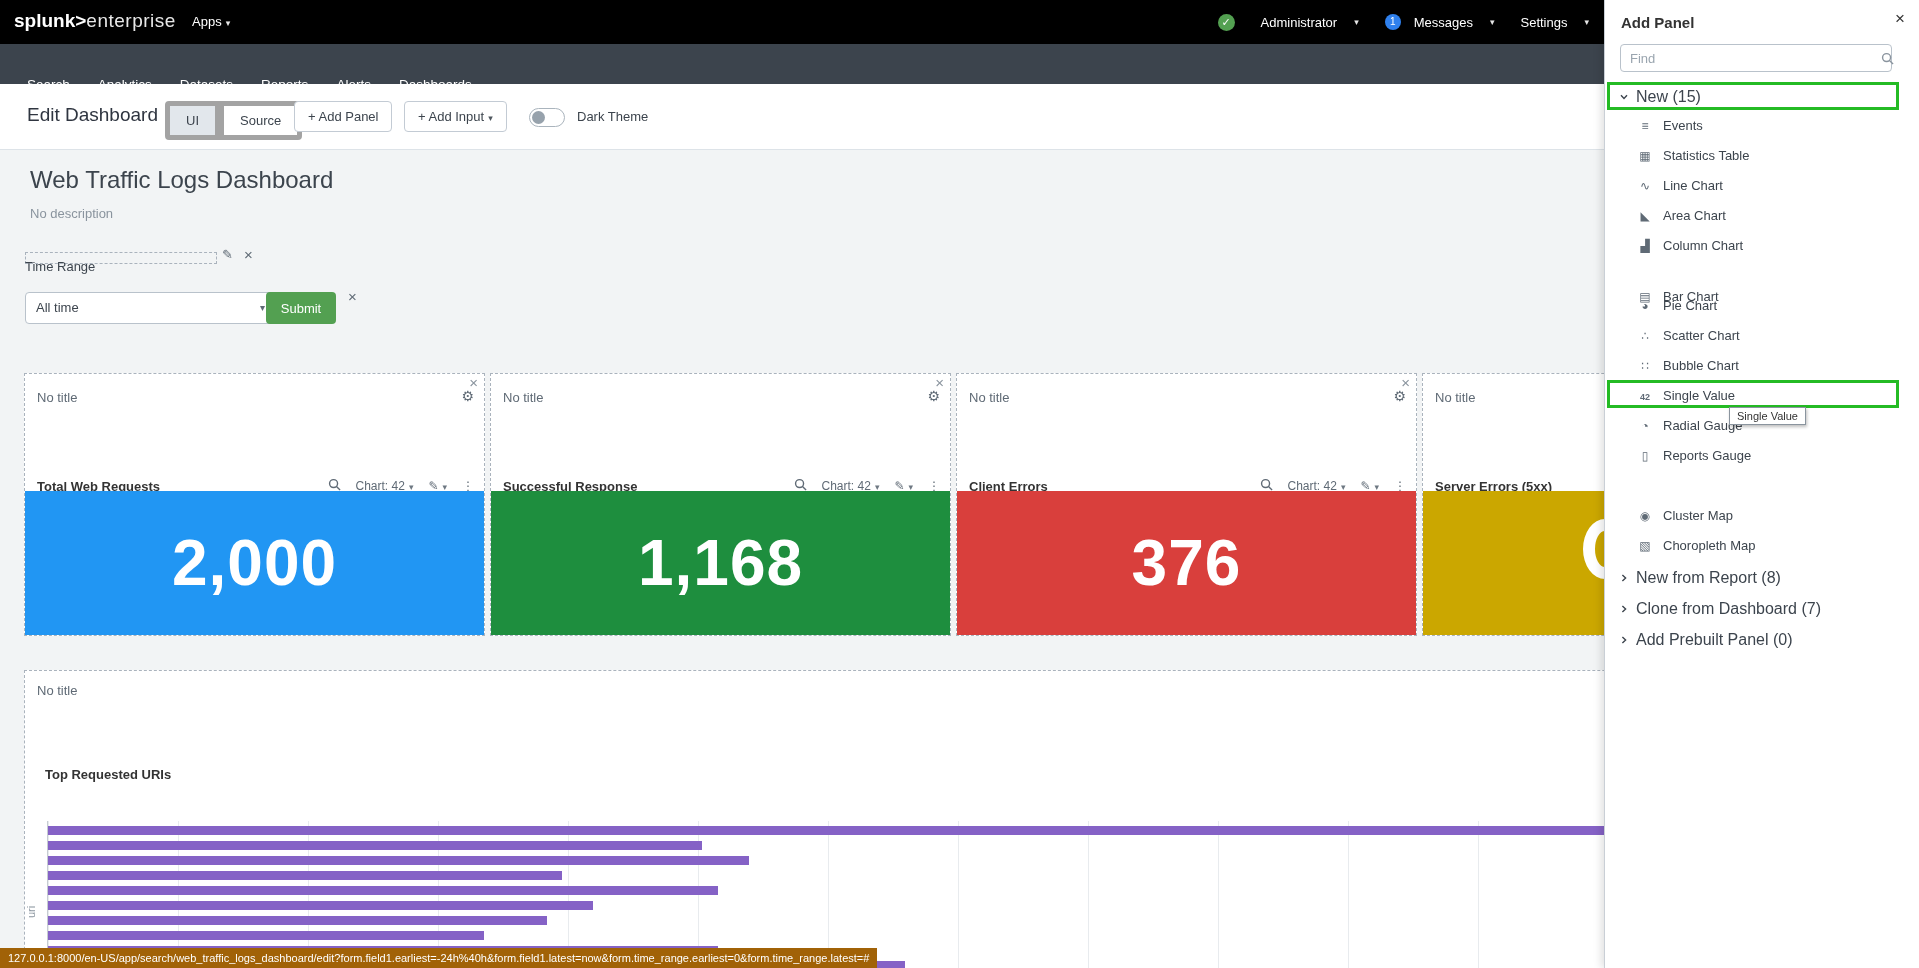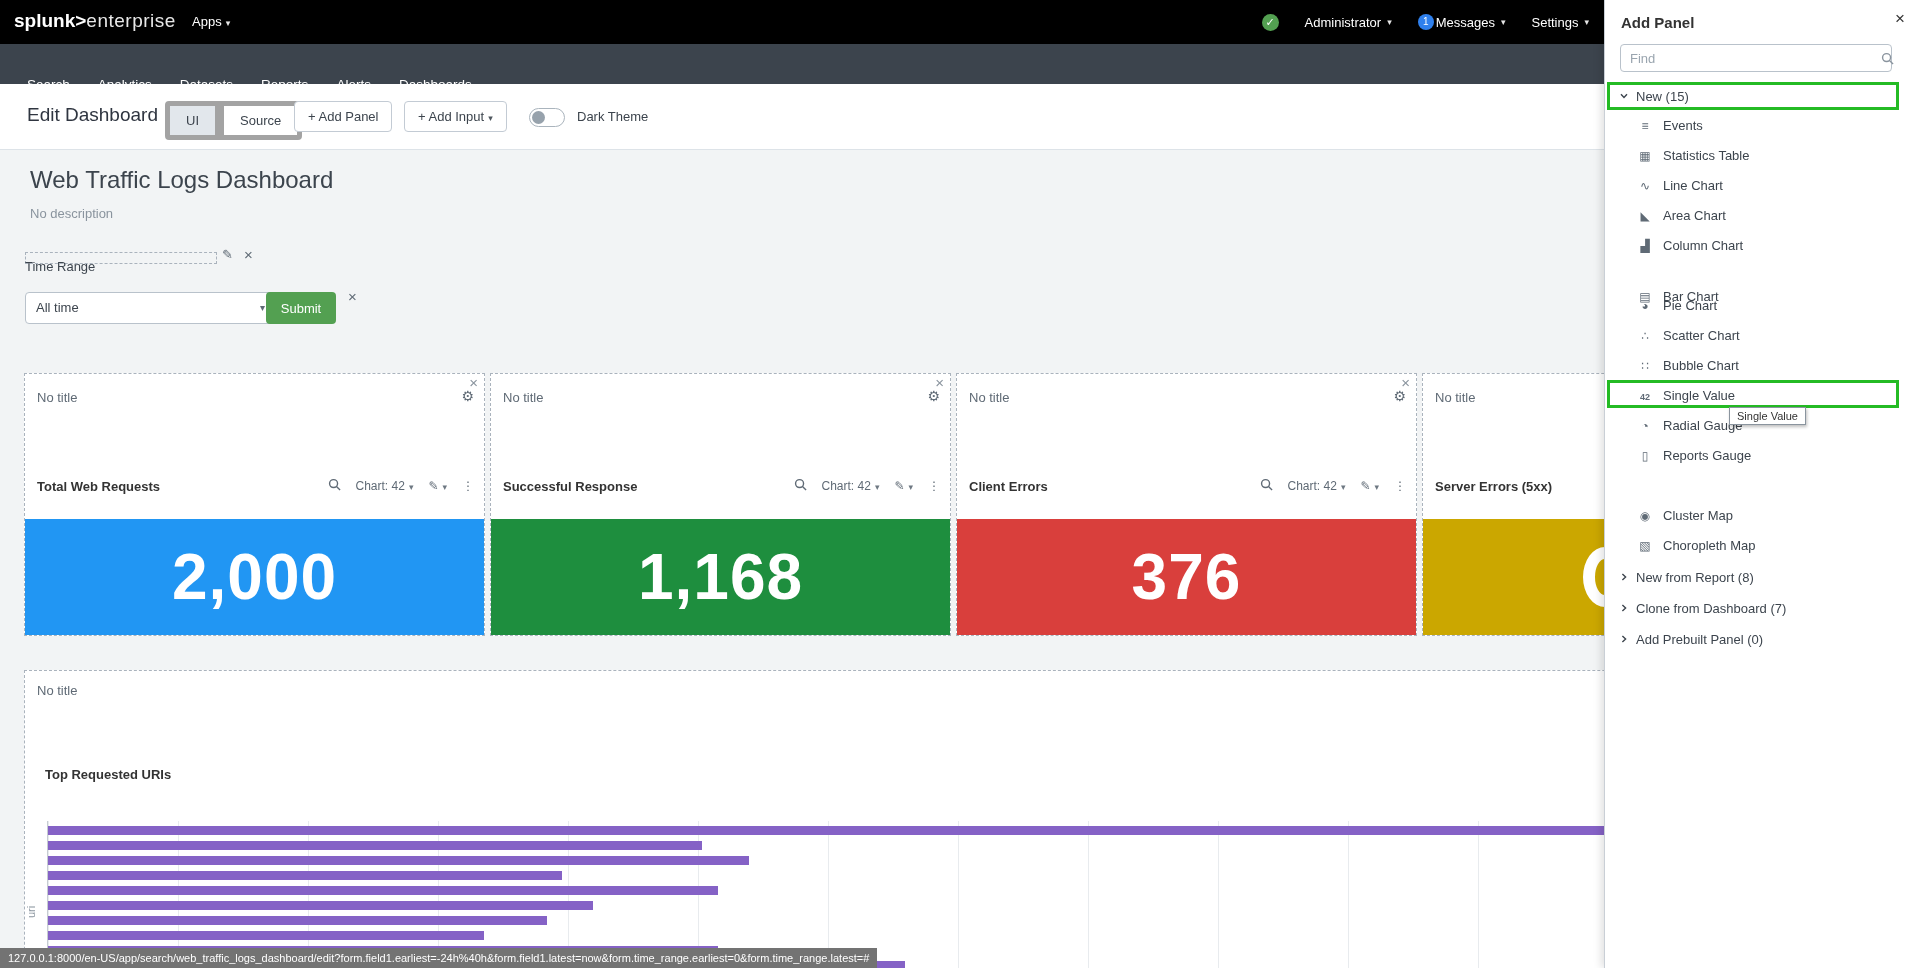--- a/index.html
+++ b/index.html
@@ -6,21 +6,21 @@
   html,body { width:1919px; height:968px; overflow:hidden; background:#f2f4f5;
     font-family:"Liberation Sans", sans-serif; position:relative; }
 
   
   .topbar { position:absolute; top:0; left:0; width:100%; height:44px; background:#000; color:#fff; z-index:5; }
   .logo { position:absolute; left:14px; top:10px; font-size:19px; color:#fff; }
   .logo .brand { font-weight:bold; }
   .logo .product { font-weight:300; letter-spacing:.5px; color:#e8e8e8; }
   .apps { position:absolute; left:192px; top:0; height:44px; line-height:44px; font-size:13px; color:#fff; cursor:default; }
   .topbar-right { position:absolute; right:330px; top:0; height:44px; display:flex; align-items:center; gap:26px; font-size:13px; color:#fff; }
-  .menu { display:flex; align-items:center; gap:2px; }
+  .menu { display:flex; align-items:center; gap:13px; }
   .health-badge { width:17px; height:17px; border-radius:50%; background:#53a051; color:#fff; font-size:11px; line-height:17px; text-align:center; }
   .msg-badge { display:inline-block; width:16px; height:16px; border-radius:50%; background:#2f80ed; color:#fff; font-size:10px; line-height:16px; text-align:center; }
   .caret { font-size:9px; margin-left:4px; opacity:.9; }
 
   
   .appnav { position:absolute; top:44px; left:0; width:100%; height:40px; background:#3c444d; display:flex; align-items:center; padding-left:27px; gap:28px; z-index:4; }
   .nav-item { color:#fff; font-size:13.5px; cursor:default;margin-top:40px; }
 
   
   .toolbar { position:absolute; top:84px; left:0; width:100%; height:66px; background:#fff; border-bottom:1px solid #dde3e8; z-index:3; }
@@ -52,45 +52,45 @@
 
   
   .panel { position:absolute; top:373px; width:461px; height:263px; background:#fff; border:1px dashed #aab3bd; z-index:1; }
   .px    { position:absolute; top:0px; right:6px; font-size:15px; color:#8a949e; }
   .phead { position:absolute; top:16px; left:12px; font-size:13px; color:#5f6a75; }
   .pgear { position:absolute; top:14px; right:10px; font-size:14px; color:#5f6a75; }
   .ptrow { position:absolute; top:100px; left:12px; right:10px; height:24px; display:flex; align-items:center; }
   .ptitle { font-size:13px; font-weight:bold; color:#333; flex:1; }
   .pviz { display:flex; align-items:center; gap:15px; color:#5f6a75; font-size:12px; }
   .pchart-label { color:#5f6a75; }
-  .pvalue-block { position:absolute; left:0; right:0; bottom:0; height:116px; display:flex; align-items:center; justify-content:center; overflow:hidden; }
+  .pvalue-block { position:absolute; left:0; right:0; bottom:0; height:144px; display:flex; align-items:center; justify-content:center; overflow:hidden; }
   .pvalue { font-size:64px; font-weight:bold; color:#fff; letter-spacing:1px; }
   .pblob { position:absolute; left:160px; top:28px; width:44px; height:60px; border:12px solid #fff; border-radius:50%; background:transparent; }
 
   
   .bottom-panel { position:absolute; left:24px; top:670px; width:1866px; height:320px; background:#fff; border:1px dashed #aab3bd; z-index:1; }
   .bp-head { position:absolute; top:12px; left:12px; font-size:13px; color:#5f6a75; }
   .bp-title { position:absolute; top:96px; left:20px; font-size:13px; font-weight:bold; color:#333; }
   .chart { position:absolute; left:22px; top:150px; width:1560px; height:168px; border-left:1px solid #c6ccd2; padding-top:5px;
     background-image:repeating-linear-gradient(to right,#e8ebee 0,#e8ebee 1px,transparent 1px,transparent 130px); }
   .bar { height:9px; margin-bottom:6px; }
   .uri-label { position:absolute; left:0px; top:235px; transform:rotate(-90deg); font-size:11px; color:#8a949e; }
 
   
-  .statusbar { position:absolute; left:0; top:948px; height:20px; background:#737373; color:#fff; font-size:11px; line-height:20px; padding:0 8px; white-space:nowrap; z-index:6; }
+  .statusbar { position:absolute; left:0; top:948px; height:20px; background:#a16207; color:#fff; font-size:11px; line-height:20px; padding:0 8px; white-space:nowrap; z-index:6; }
 
   
   .sidebar { position:absolute; right:0; top:0; width:315px; height:968px; background:#fff; border-left:1px solid #c9cfd6; box-shadow:-3px 0 8px rgba(0,0,0,.12); z-index:10; }
   .sb-title { position:absolute; left:16px; top:14px; font-size:15px; font-weight:bold; color:#333; }
   .sb-close { position:absolute; right:14px; top:9px; font-size:17px; color:#333; }
   .sb-find { position:absolute; left:15px; top:44px; width:272px; height:28px; border:1px solid #b9c2cb; border-radius:4px; padding:0 28px 0 9px; font-size:13px; color:#3c444d; outline:none; }
   .sb-find::placeholder { color:#9aa5af; }
   .sb-find-icon { position:absolute; right:25px; top:51px; }
   .sb-list { position:absolute; left:0; top:0; width:100%; height:100%; }
-  .sb-sec { position:absolute; left:0; width:100%; height:26px; line-height:26px; font-size:13px; color:#3c444d; }
+  .sb-sec { position:absolute; left:0; width:100%; height:26px; line-height:26px; font-size:16px; color:#3c444d; }
   .sb-chev { display:inline-block; width:10px; margin:0 7px 0 14px; }
   .sb-item { position:absolute; left:0; width:100%; height:30px; line-height:30px; }
   .sb-icon { display:inline-block; width:20px; margin-left:30px; text-align:center; color:#5f6a75; font-size:12px; }
   .sb-icon.num { font-size:9px; font-weight:bold; }
   .sb-label { margin-left:8px; font-size:13px; color:#3c444d; }
   .hl { position:absolute; left:2px; width:292px; height:28px; border:3px solid #24bb24; pointer-events:none; z-index:3; }
   .sb-tooltip { position:absolute; left:124px; background:#fff; border:1px solid #8a949e; font-size:11px; color:#333; padding:2px 7px; box-shadow:1px 2px 3px rgba(0,0,0,.25); z-index:4; }
 </style>
 </head>
 <body>

